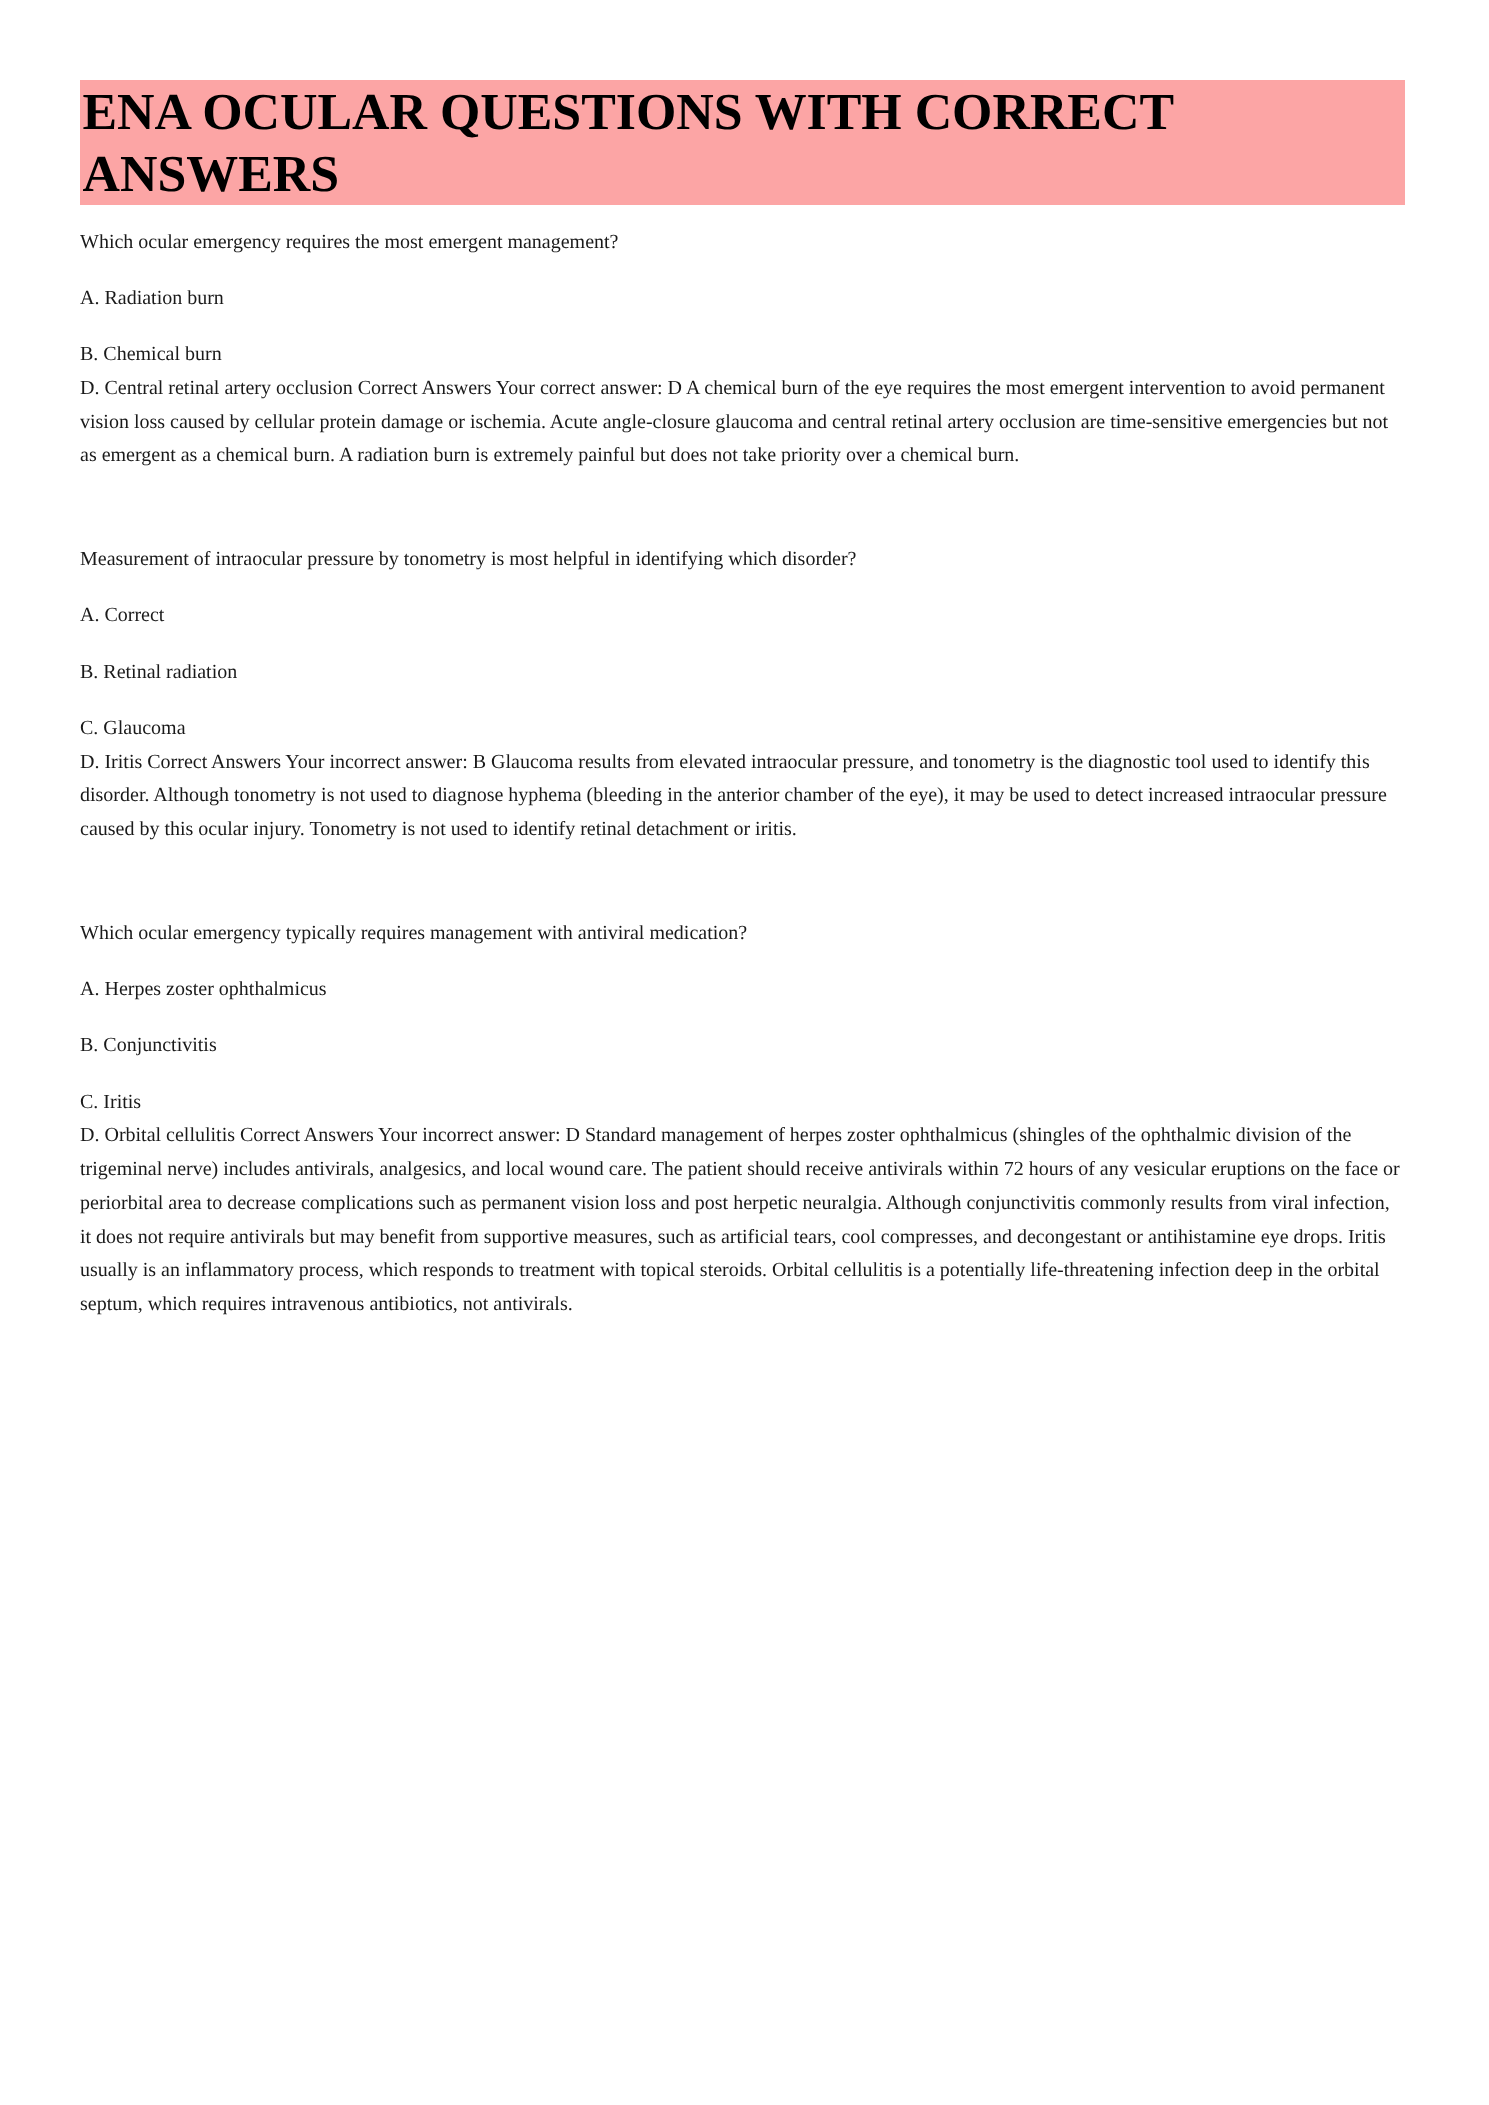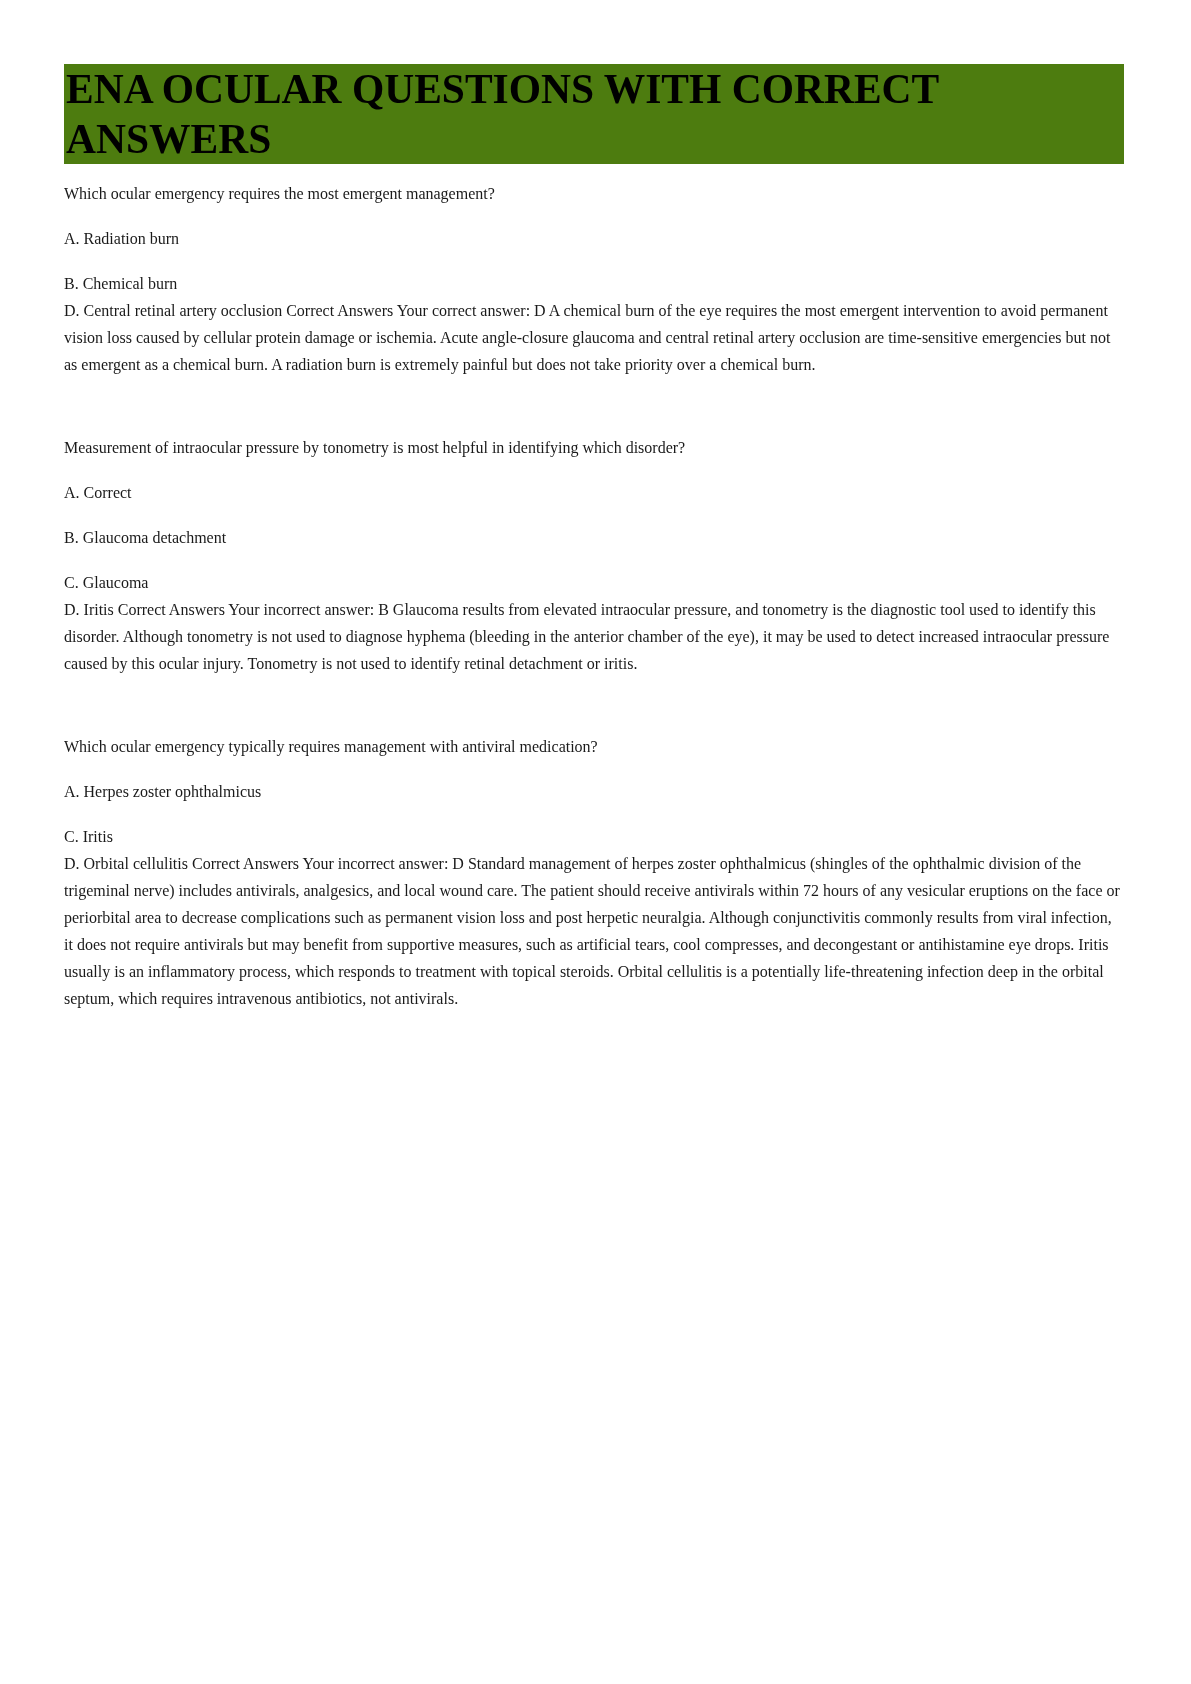--- a/index.html
+++ b/index.html
@@ -1,20 +1,20 @@
 <!DOCTYPE html>
 <html><head>
 <meta charset="utf-8">
 <style>
   html, body { margin: 0; padding: 0; background: #ffffff; }
   body { width: 1191px; height: 1684px; position: relative; overflow: hidden;
          font-family: "Liberation Serif", "DejaVu Serif", serif; color: #1a1a1a; }
   .page { position: absolute; left: 64px; top: 64px; width: 1060px; }
   .title-wrap { margin: 0; }
-  .title { display: inline-block; background: #4d7c0f; font-weight: bold; font-size: 41.5px;
+  .title { display: inline-block; background: #fca5a5; font-weight: bold; font-size: 41.5px;
            line-height: 50px; padding: 0 2px; color: #000; letter-spacing: 0px; }
   .p { font-size: 16px; line-height: 27px; margin: 0; }
   .q { margin-top: 16px; }
   .opt { margin-top: 18px; }
   .expl { }
   .gap { height: 56px; }
 </style>
 </head>
 <body>
 
@@ -28,26 +28,27 @@
     <p class="p opt">A. Radiation burn</p>
     <p class="p opt">B. Chemical burn</p>
     <p class="p expl">D. Central retinal artery occlusion Correct Answers Your correct answer: D A chemical burn of the eye requires the most emergent intervention to avoid permanent vision loss caused by cellular protein damage or ischemia. Acute angle-closure glaucoma and central retinal artery occlusion are time-sensitive emergencies but not as emergent as a chemical burn. A radiation burn is extremely painful but does not take priority over a chemical burn.</p>
   </div>
 
   <div class="gap"></div>
 
   <div>
     <p class="p">Measurement of intraocular pressure by tonometry is most helpful in identifying which disorder?</p>
     <p class="p opt">A. Correct</p>
-    <p class="p opt">B. Glaucoma detachment</p>
+    <p class="p opt">B. Retinal radiation</p>
     <p class="p opt">C. Glaucoma</p>
     <p class="p expl">D. Iritis Correct Answers Your incorrect answer: B Glaucoma results from elevated intraocular pressure, and tonometry is the diagnostic tool used to identify this disorder. Although tonometry is not used to diagnose hyphema (bleeding in the anterior chamber of the eye), it may be used to detect increased intraocular pressure caused by this ocular injury. Tonometry is not used to identify retinal detachment or iritis.</p>
   </div>
 
   <div class="gap"></div>
 
   <div>
     <p class="p">Which ocular emergency typically requires management with antiviral medication?</p>
     <p class="p opt">A. Herpes zoster ophthalmicus</p>
+    <p class="p opt">B. Conjunctivitis</p>
     <p class="p opt">C. Iritis</p>
     <p class="p expl">D. Orbital cellulitis Correct Answers Your incorrect answer: D Standard management of herpes zoster ophthalmicus (shingles of the ophthalmic division of the trigeminal nerve) includes antivirals, analgesics, and local wound care. The patient should receive antivirals within 72 hours of any vesicular eruptions on the face or periorbital area to decrease complications such as permanent vision loss and post herpetic neuralgia. Although conjunctivitis commonly results from viral infection, it does not require antivirals but may benefit from supportive measures, such as artificial tears, cool compresses, and decongestant or antihistamine eye drops. Iritis usually is an inflammatory process, which responds to treatment with topical steroids. Orbital cellulitis is a potentially life-threatening infection deep in the orbital septum, which requires intravenous antibiotics, not antivirals.</p>
   </div>
 </div>
 
 </body></html>

